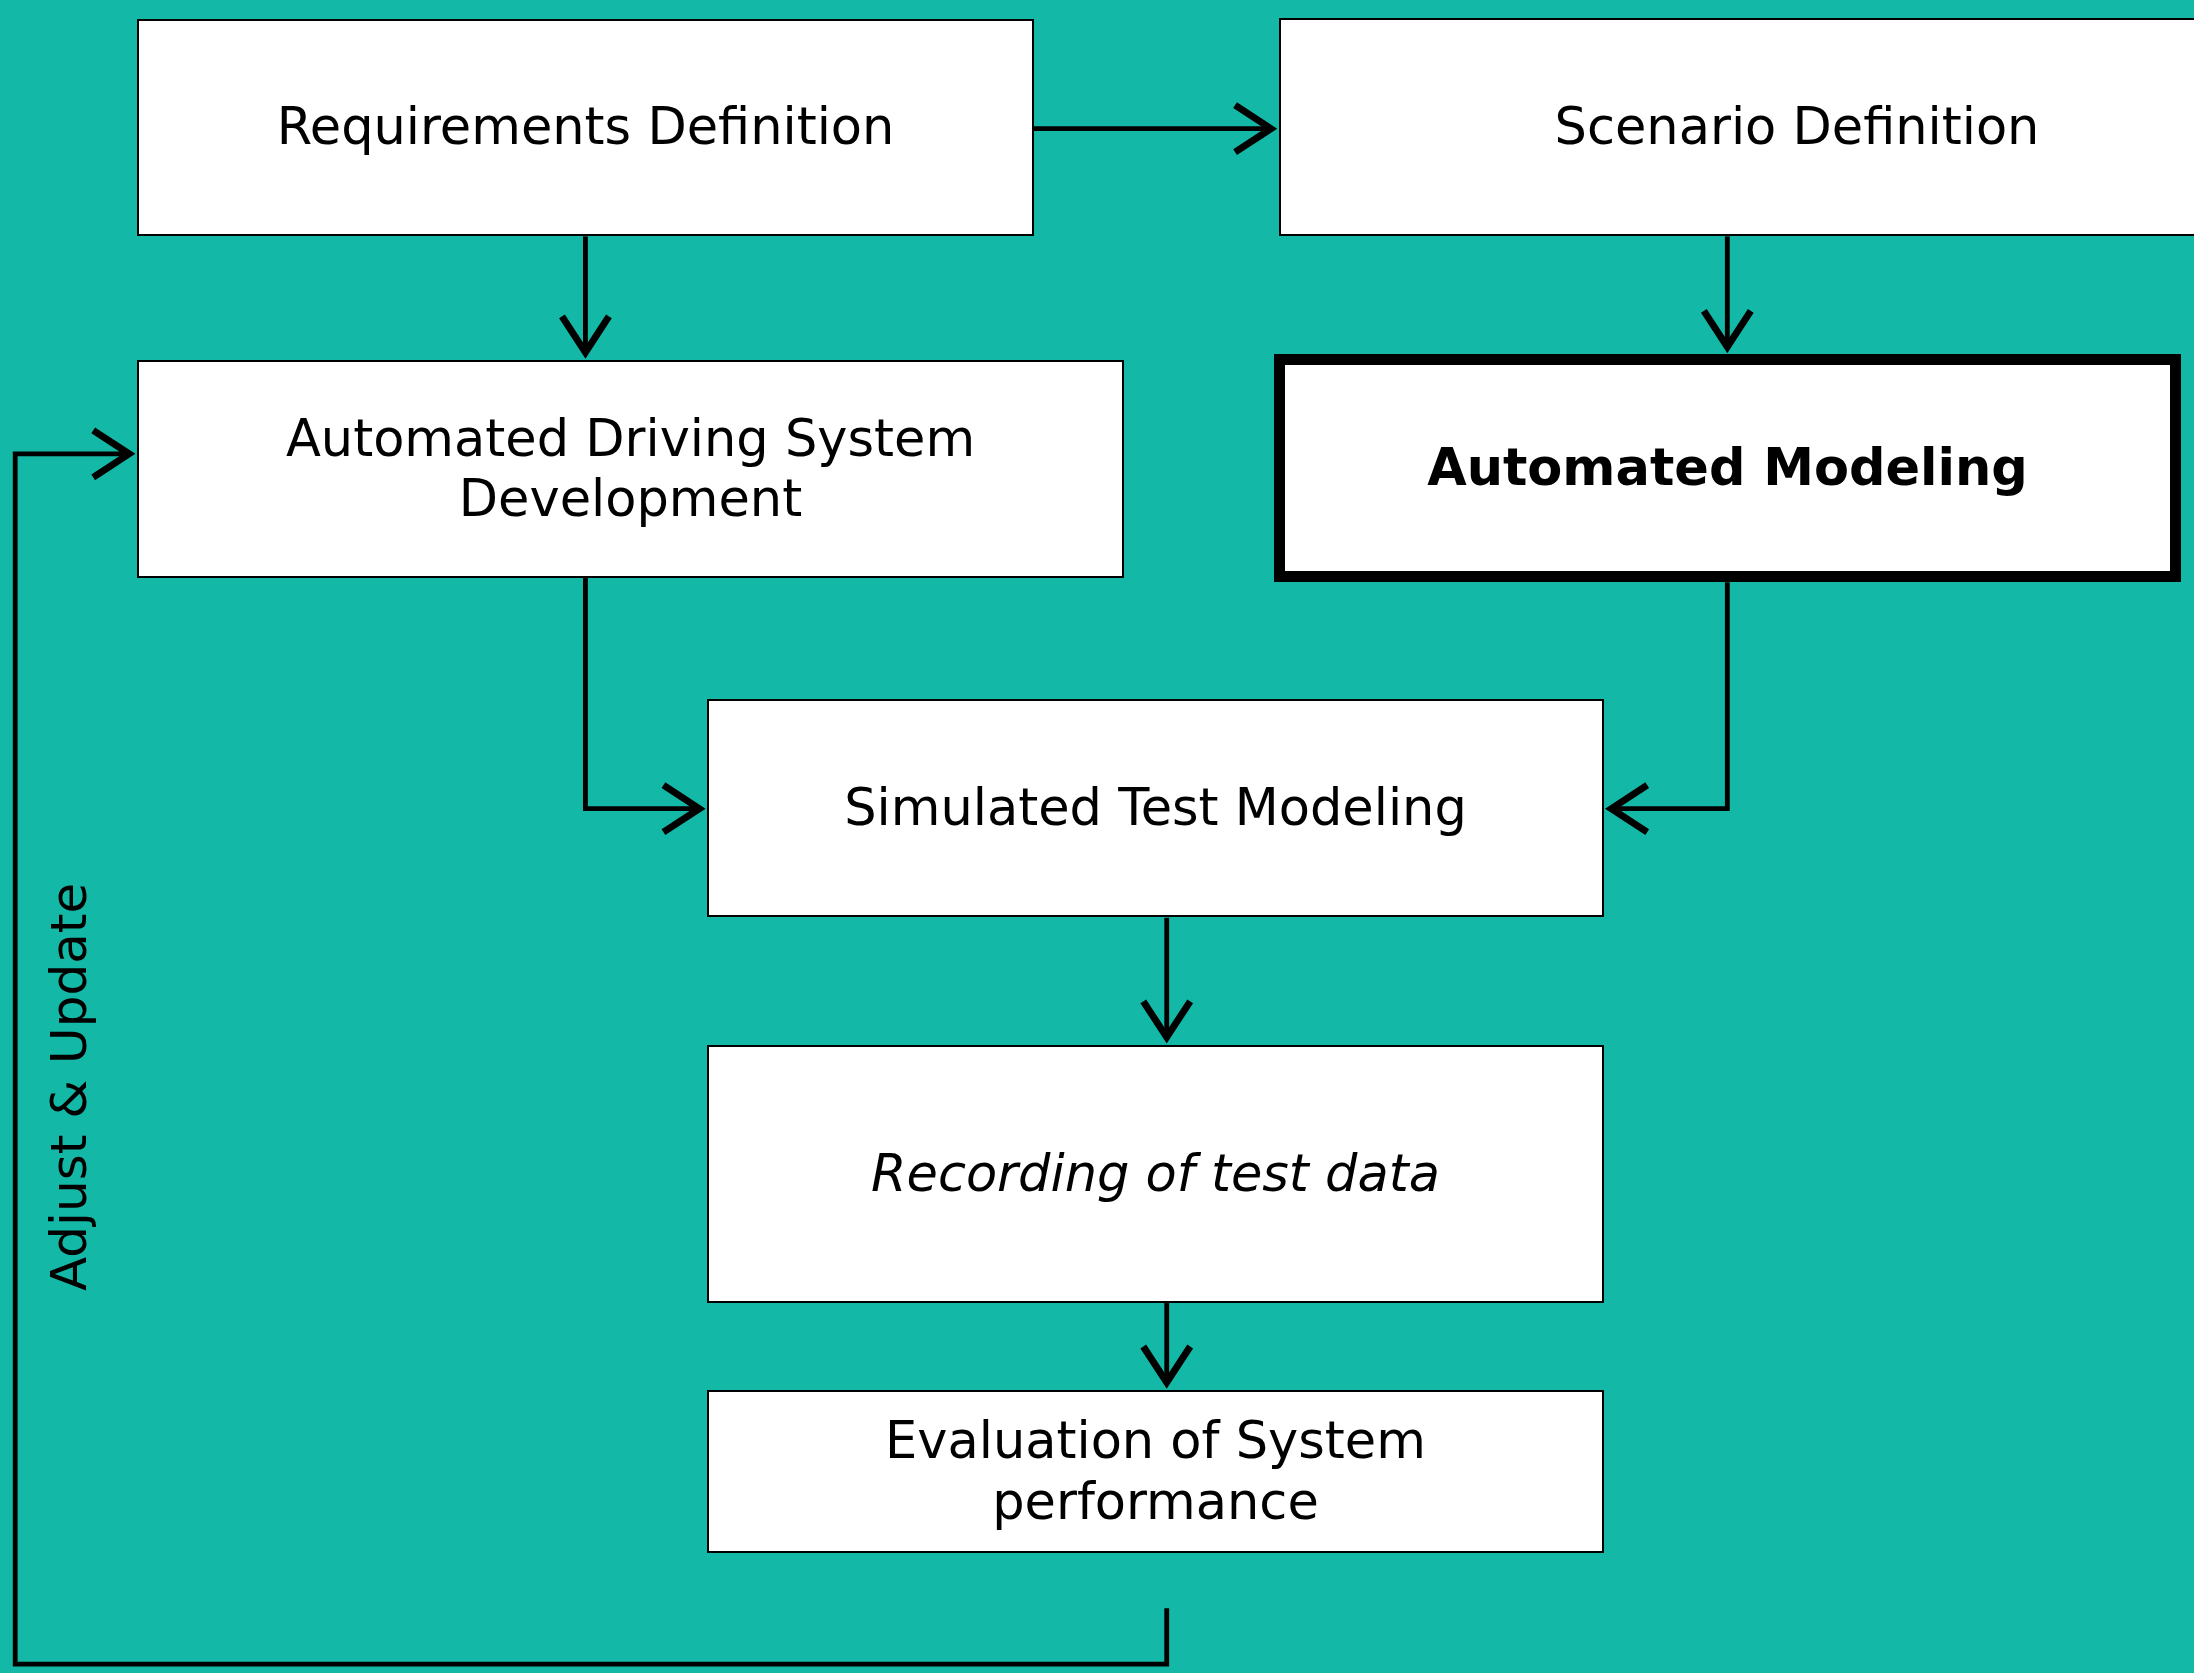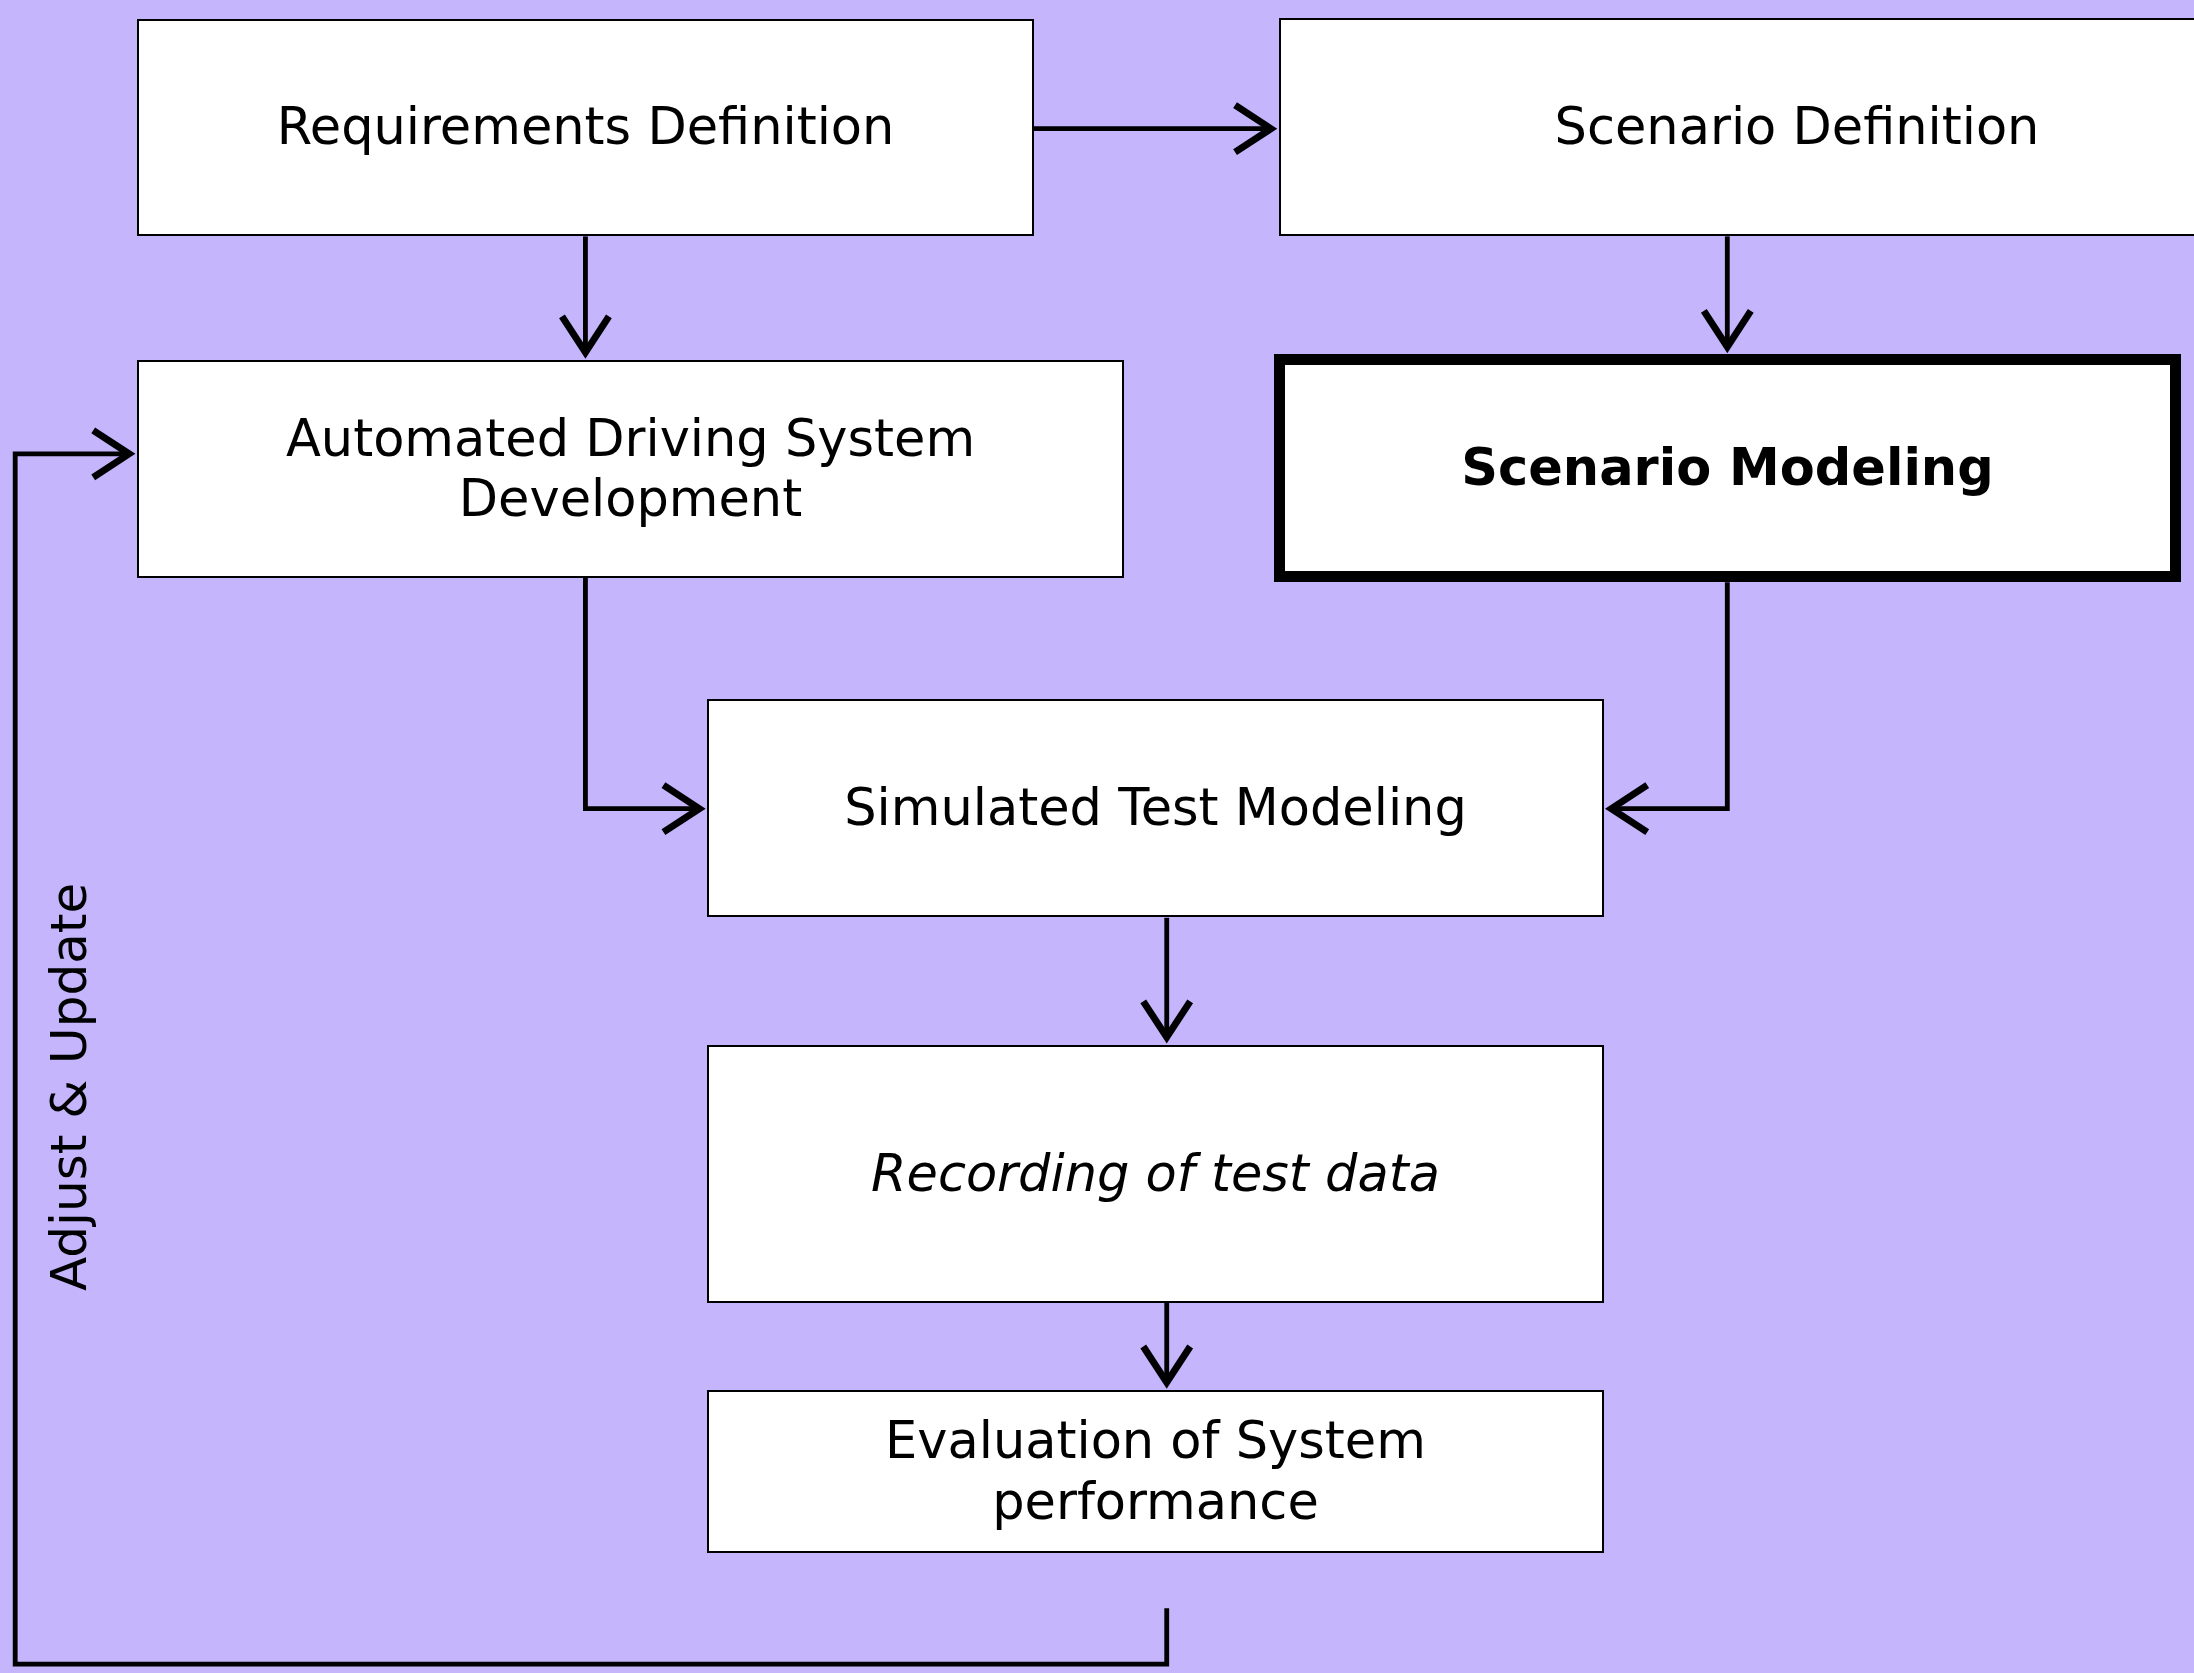--- a/index.html
+++ b/index.html
@@ -8,21 +8,21 @@
     padding: 0;
     background: #ffffff;
   }
   body {
     font-family: "DejaVu Sans", "Liberation Sans", sans-serif;
   }
   #canvas {
     position: relative;
     width: 2194px;
     height: 1674px;
-    background: #c4b5fd;
+    background: #14b8a6;
     overflow: hidden;
   }
   #flow-svg {
     position: absolute;
     top: 0;
     left: 0;
     width: 2194px;
     height: 1674px;
   }
   .node-box {
@@ -93,21 +93,21 @@
         <span class="node-label">Requirements Definition</span>
       </div>
       <div class="node-box" style="left: 1279px; top: 18px; width: 1036px; height: 218px;">
         <span class="node-label">Scenario Definition</span>
       </div>
       <div class="node-box" style="left: 137px; top: 360px; width: 987px; height: 218px;">
         <span class="node-label">Automated Driving System
 Development</span>
       </div>
       <div class="node-box emphasis" style="left: 1274px; top: 354px; width: 907px; height: 228px;">
-        <span class="node-label bold">Scenario Modeling</span>
+        <span class="node-label bold">Automated Modeling</span>
       </div>
       <div class="node-box" style="left: 707px; top: 699px; width: 897px; height: 218px;">
         <span class="node-label">Simulated Test Modeling</span>
       </div>
       <div class="node-box" style="left: 707px; top: 1045px; width: 897px; height: 258px; font-style: italic;">
         <span class="node-label">Recording of test  data</span>
       </div>
       <div class="node-box" style="left: 707px; top: 1390px; width: 897px; height: 163px;">
         <span class="node-label">Evaluation of System
 performance</span>

